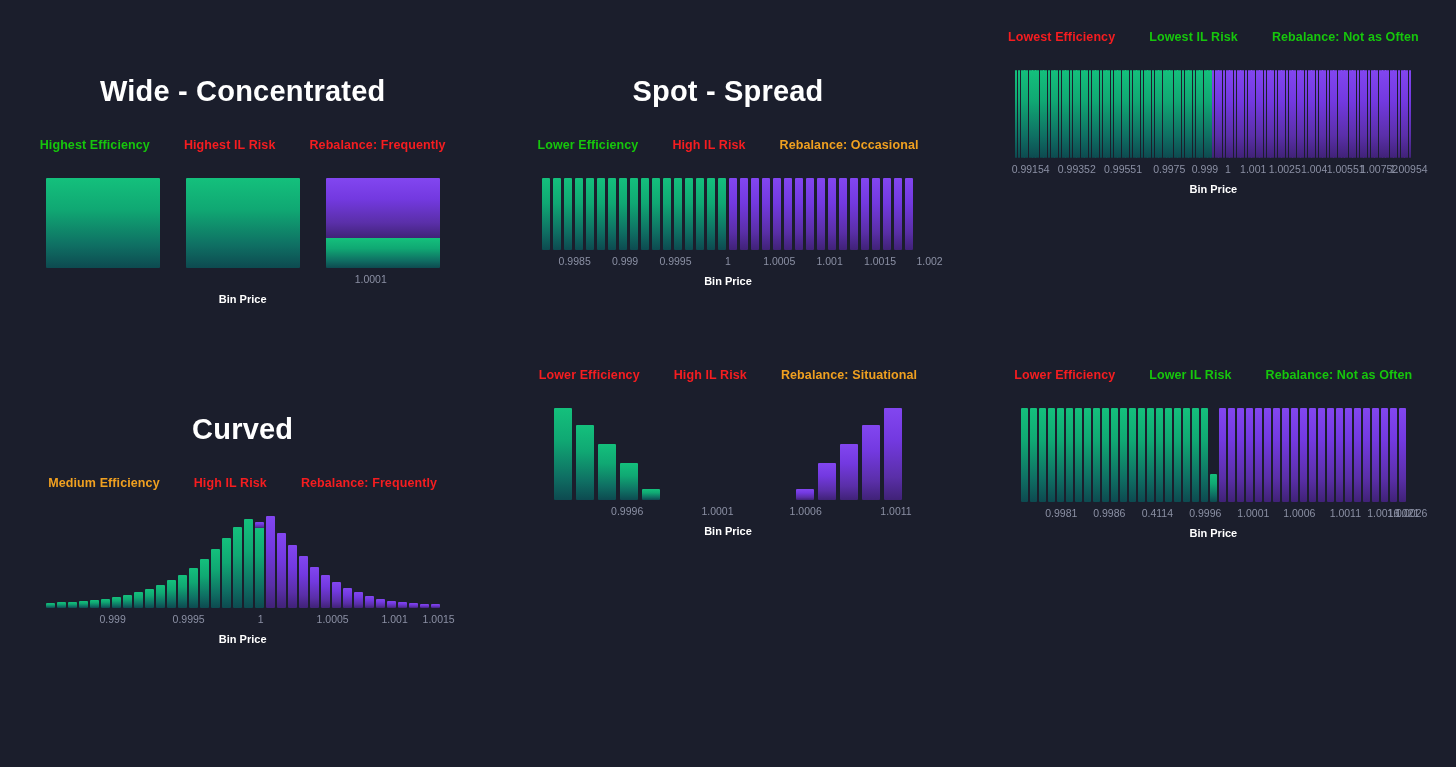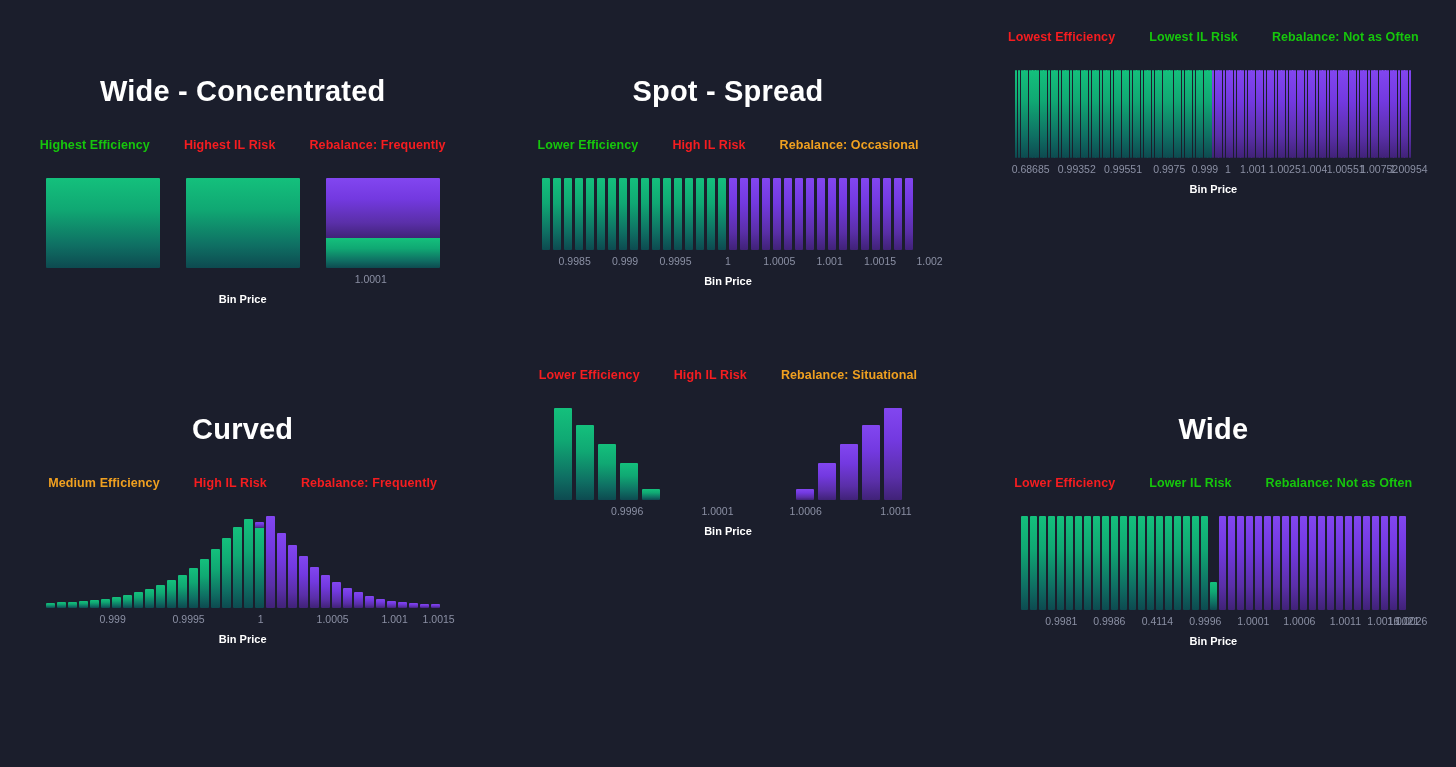--- a/index.html
+++ b/index.html
@@ -353,21 +353,21 @@
             <div class="bar p" style="height: 100%;"></div>
             <div class="bar p" style="height: 100%;"></div>
             <div class="bar p" style="height: 100%;"></div>
             <div class="bar p" style="height: 100%;"></div>
             <div class="bar p" style="height: 100%;"></div>
             <div class="bar p" style="height: 100%;"></div>
             <div class="bar p" style="height: 100%;"></div>
             <div class="bar p" style="height: 100%;"></div>
           </div>
         <div class="axis" id="axis-ultra">
-            <div class="tick" style="left: 6.5%;">0.68685</div>
+            <div class="tick" style="left: 6.5%;">0.99154</div>
             <div class="tick" style="left: 17.5%;">0.99352</div>
             <div class="tick" style="left: 28.5%;">0.99551</div>
             <div class="tick" style="left: 39.5%;">0.9975</div>
             <div class="tick" style="left: 48%;">0.999</div>
             <div class="tick" style="left: 53.5%;">1</div>
             <div class="tick" style="left: 59.5%;">1.001</div>
             <div class="tick" style="left: 67%;">1.0025</div>
             <div class="tick" style="left: 74%;">1.004</div>
             <div class="tick" style="left: 81.5%;">1.00551</div>
             <div class="tick" style="left: 89.5%;">1.00752</div>
@@ -462,21 +462,20 @@
             <div class="tick" style="left: 26%;">0.9996</div>
             <div class="tick" style="left: 47.5%;">1.0001</div>
             <div class="tick" style="left: 68.5%;">1.0006</div>
             <div class="tick" style="left: 90%;">1.0011</div>
           </div>
         <div class="axis-label">Bin Price</div>
       </div>
     </div>
 
     <div class="cell">
-      <div class="title">Wide</div>
       <div class="tags">
         <span class="tag" style="color: rgb(245, 29, 32);">Lower Efficiency</span>
         <span class="tag" style="color: rgb(22, 198, 12);">Lower IL Risk</span>
         <span class="tag" style="color: rgb(22, 198, 12);">Rebalance: Not as Often</span>
       </div>
       <div class="chart c-wide">
         <div class="plot" id="plot-wide">
             <div class="bar g" style="height: 100%;"></div>
             <div class="bar g" style="height: 100%;"></div>
             <div class="bar g" style="height: 100%;"></div>

